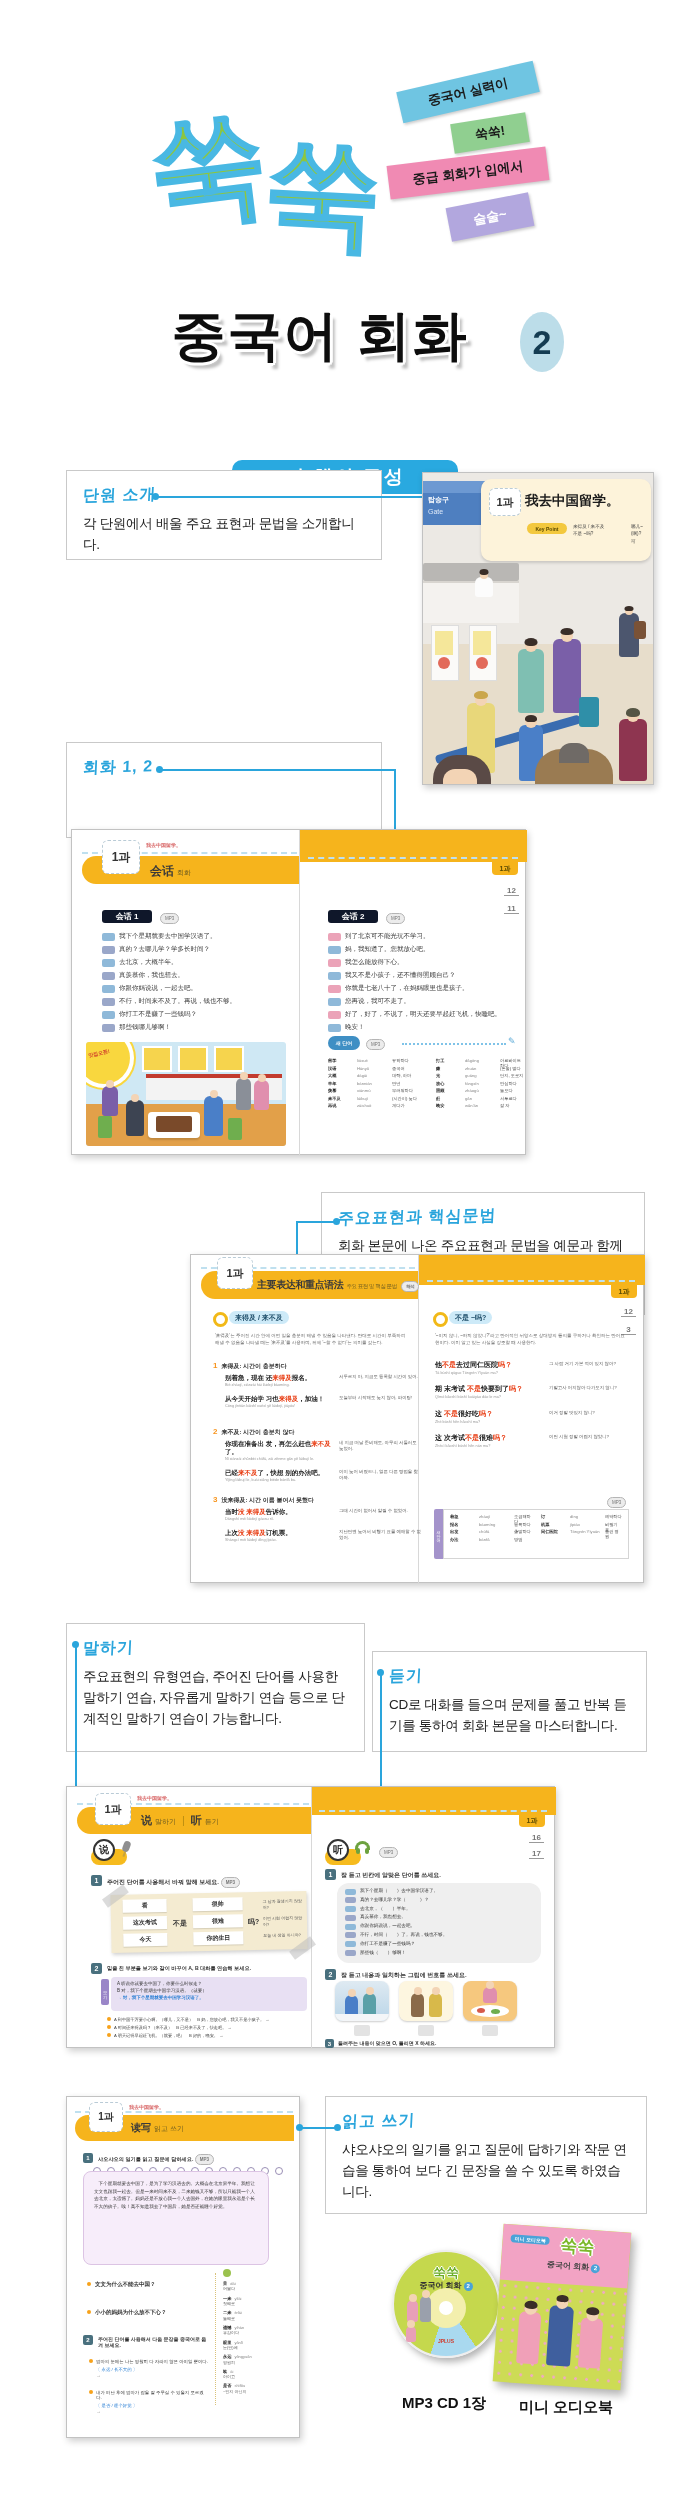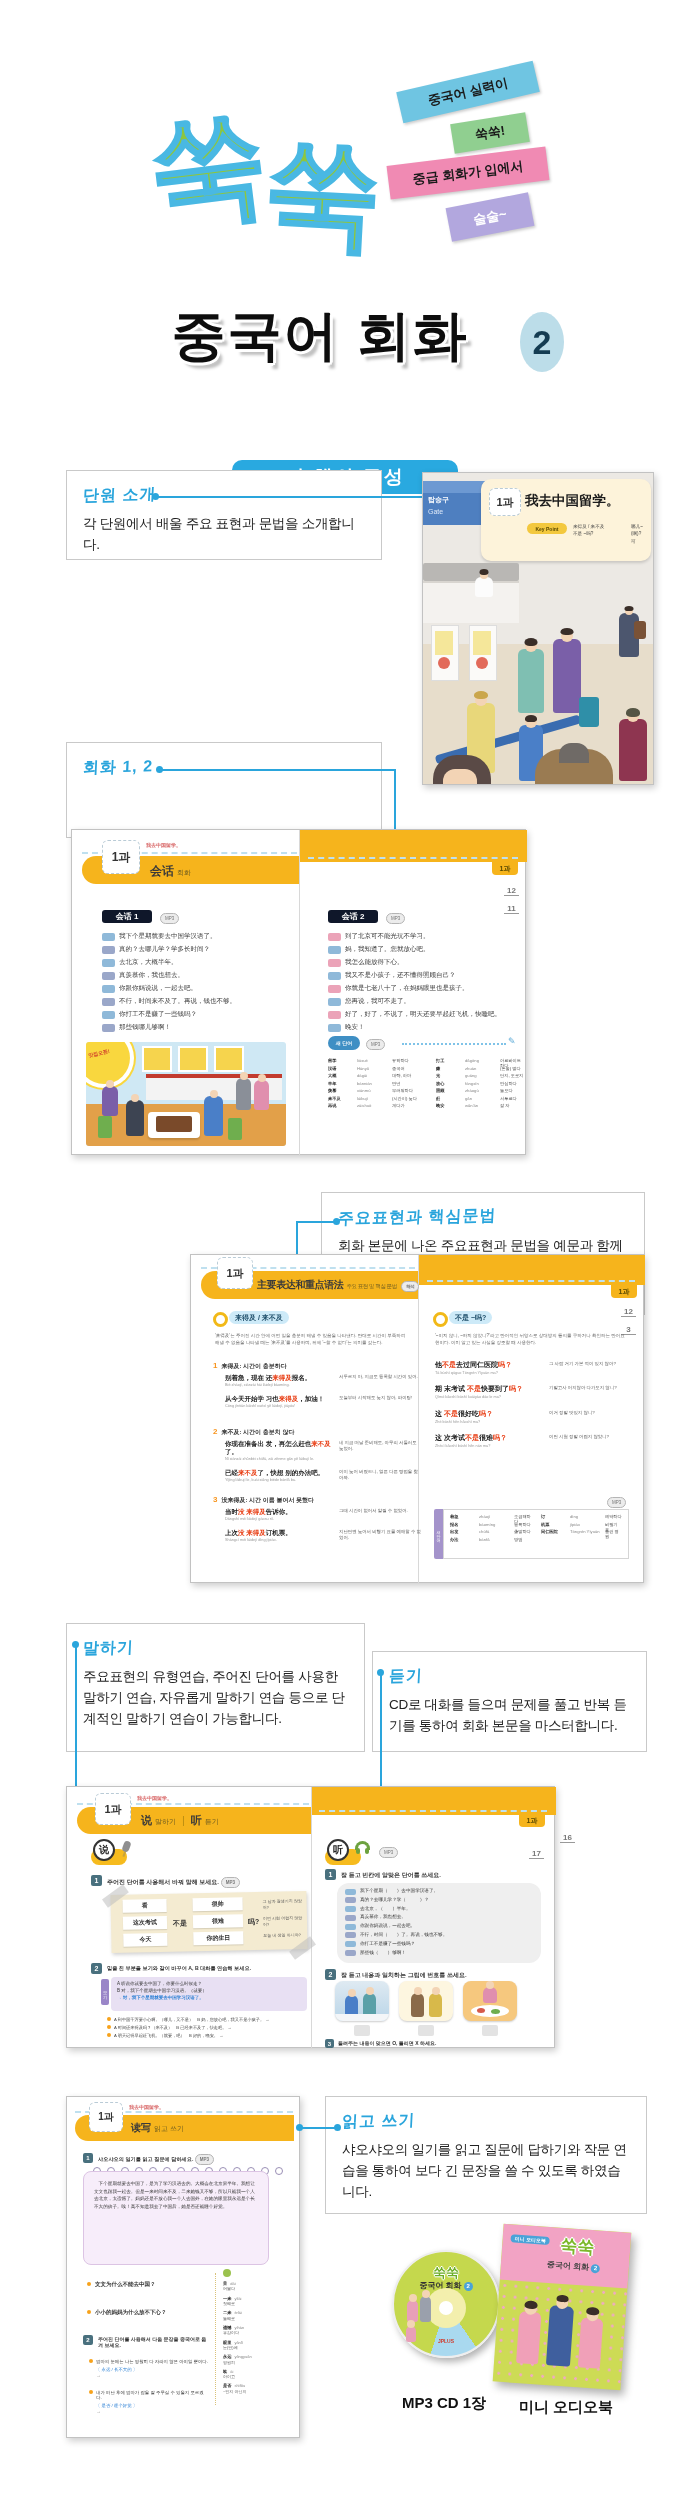--- a/index.html
+++ b/index.html
@@ -627,21 +627,21 @@
     <div class="bartitle" style="left:74px;top:26px;font-size:11px;display:flex;align-items:baseline;">
       <span>说</span>
         <span class="barkr">말하기</span>
       <span style="color:#b98c10;margin:0 6px;font-weight:normal;">|</span>
       <span>听</span>
         <span class="barkr">듣기</span>
     </div>
     <div class="ybar" style="left:245px;top:0;width:244px;height:28px;"></div>
     <div class="dash" style="left:252px;top:23px;width:228px;"></div>
     <div class="pagetab" style="left:452px;top:28px;width:26px;height:12px;">1과</div>
-    <div class="pgnum" style="left:462px;top:46px;margin-left:31px;">16</div>
+    <div class="pgnum" style="left:462px;top:46px;">16</div>
     <div class="pgnum" style="left:462px;top:62px;">17</div>
 
     <div class="blob" style="left:24px;top:62px;width:36px;height:16px;"></div>
     <div class="iccirc" style="left:26px;top:52px;">说</div>
     <div class="mic" style="left:56px;top:54px;transform:rotate(20deg);"></div>
     <div class="exno" style="left:24px;top:88px;">1</div>
     <div class="extext" style="left:40px;top:90px;">
       <span>주어진 단어를 사용해서 바꿔 말해 보세요.</span> <span class="pill">MP3</span>
     </div>
     <div class="card" style="left:44px;top:106px;width:196px;height:58px;">

